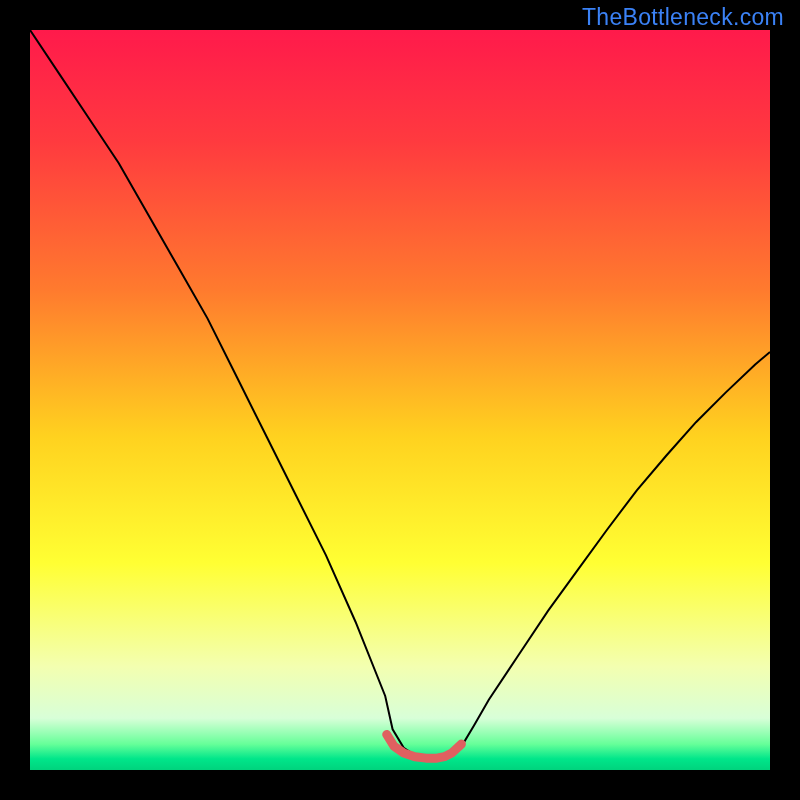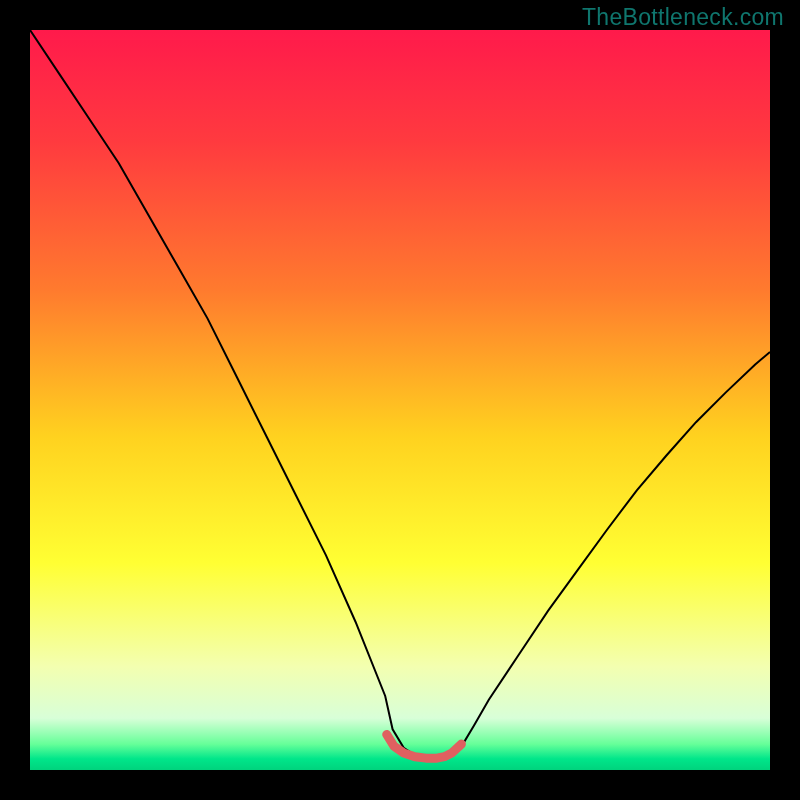--- a/index.html
+++ b/index.html
@@ -14,21 +14,21 @@
   .stage {
     position: relative;
     width: 800px;
     height: 800px;
     background: #000;
   }
   .watermark {
     position: absolute;
     top: 4px;
     right: 16px;
-    color: #0f766e;
+    color: #3b82f6;
     font-size: 23px;
     font-weight: 500;
     letter-spacing: 0.3px;
     user-select: none;
   }
   .plot {
     position: absolute;
     left: 30px;
     top: 30px;
     width: 740px;

